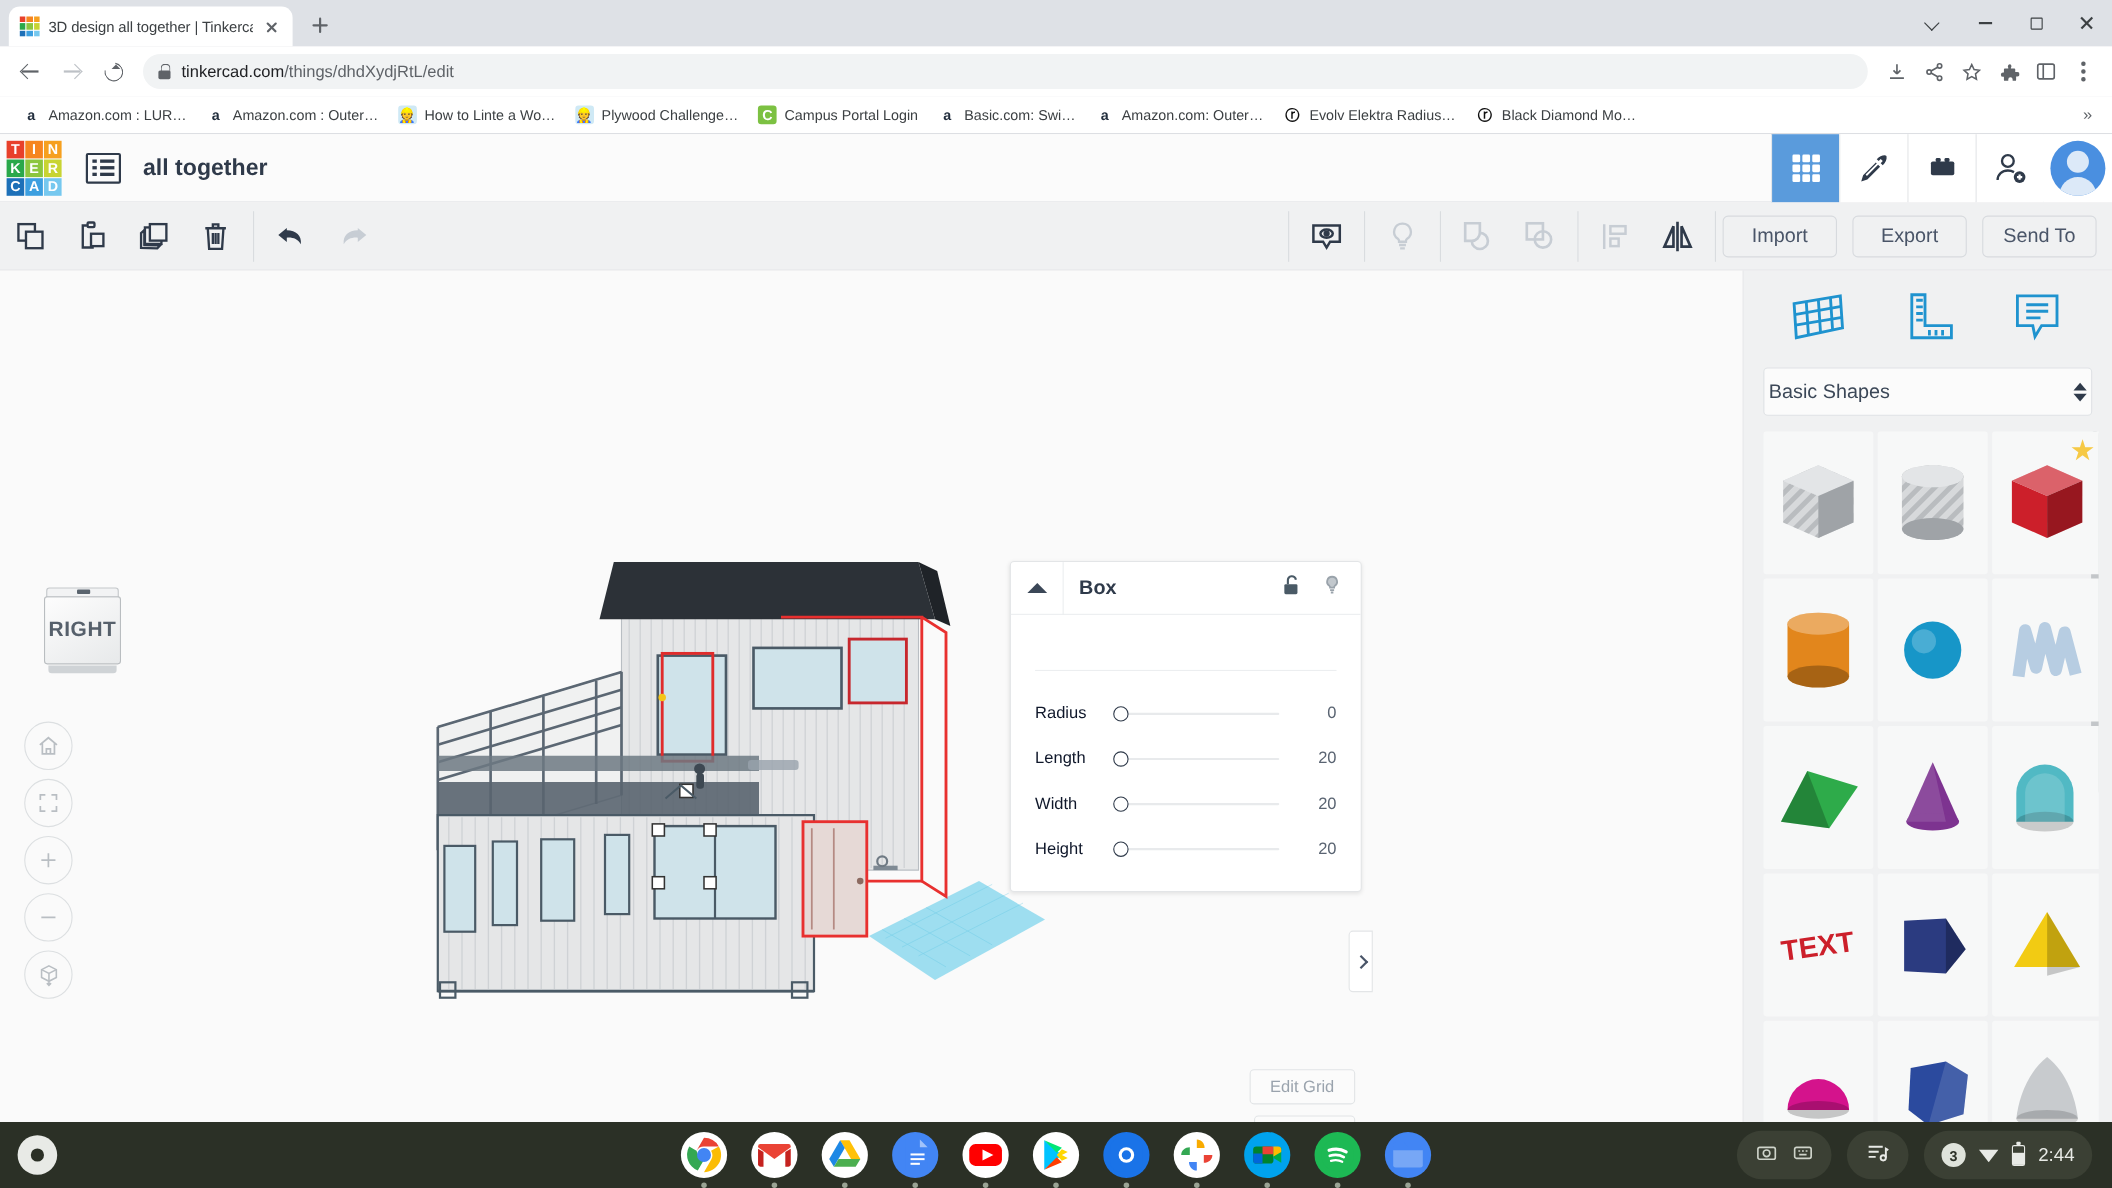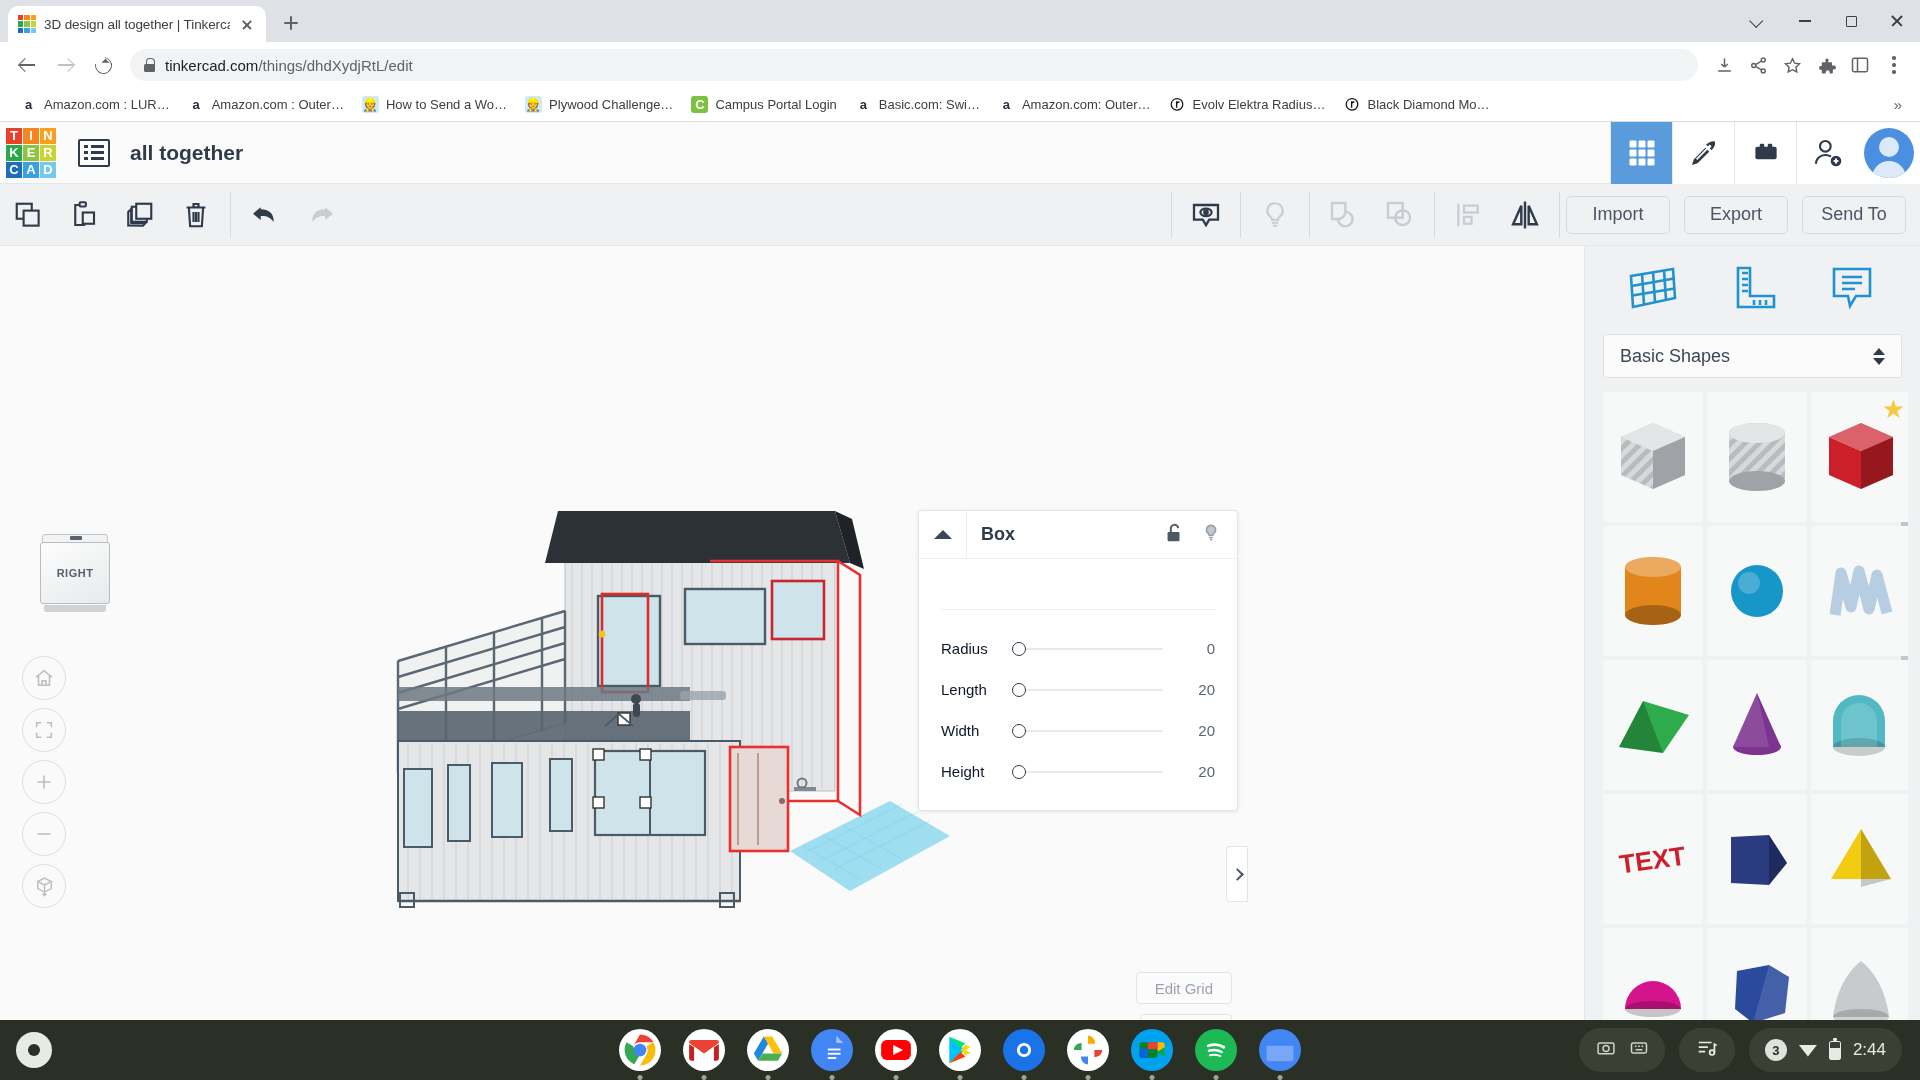--- a/index.html
+++ b/index.html
@@ -99,21 +99,21 @@
   .pill{ height:38px;min-width:104px;border:1px solid #d7dade;border-radius:5px;background:#f0f1f2;
          display:flex;align-items:center;justify-content:center;font-size:18px;color:#4a5568;margin-right:14px;padding:0 14px; }
 
   .tk-body{ flex:1; display:flex; position:relative; }
   .viewport{ flex:1; background:#fafafa; position:relative; overflow:hidden; }
 
   
   .viewcube{ position:absolute;left:32px;top:288px;width:86px;height:76px; }
   .vc-face{ position:absolute;left:8px;top:8px;width:70px;height:62px;
             background:linear-gradient(150deg,#fdfdfd,#e7e9ea);border:1.5px solid #b9bdc0;border-radius:3px;
-            display:flex;align-items:center;justify-content:center;font-size:11px;font-weight:bold;color:#56606b;letter-spacing:.5px;}
+            display:flex;align-items:center;justify-content:center;font-size:19px;font-weight:bold;color:#56606b;letter-spacing:.5px;}
   .vc-top{position:absolute;left:10px;top:0;width:66px;height:10px;background:#f2f3f4;border:1.4px solid #c3c7ca;border-radius:3px 3px 0 0;}
   .vc-bot{position:absolute;left:12px;bottom:-2px;width:62px;height:7px;background:#cfd3d6;border-radius:0 0 3px 3px;}
   .vc-nub{position:absolute;left:38px;top:2px;width:12px;height:4px;background:#5a646e;border-radius:1px;}
 
   .vbtns{ position:absolute;left:22px;top:410px;display:flex;flex-direction:column;gap:8px; }
   .vbtn{ width:44px;height:44px;border-radius:50%;border:1.4px solid #dcdfe1;display:flex;align-items:center;justify-content:center;background:transparent; }
 
   
   .model{ position:absolute; left:390px; top:255px; width:600px; height:490px; }
 
@@ -151,21 +151,21 @@
 
   
   .collapse-handle{ position:absolute;right:336px;top:600px;width:22px;height:56px;background:#fff;
                     border:1px solid #e3e5e7;border-radius:4px 0 0 4px;display:flex;align-items:center;justify-content:center; }
   .chev-r{ width:9px;height:9px;border-top:2px solid #4a5568;border-right:2px solid #4a5568;transform:rotate(45deg); }
 
   
   .sidebar{ width:336px;background:#f0f1f2;border-left:1px solid #e4e6e8;display:flex;flex-direction:column; }
   .sb-tools{ height:88px;display:flex;align-items:center;justify-content:space-around;padding:0 18px; }
   .sb-select{ margin:0 18px;height:44px;background:#fbfbfb;border:1px solid #dfe2e5;border-radius:4px;
-              display:flex;align-items:center;padding:0 16px;font-size:18px;color:#3b4757; }
+              display:flex;align-items:center;padding:0 4px;font-size:18px;color:#3b4757; }
   .sb-select .spin{ margin-left:auto;display:flex;flex-direction:column;gap:3px;align-items:center; }
   .sp-up{ width:0;height:0;border-left:6px solid transparent;border-right:6px solid transparent;border-bottom:7px solid #2f3a4a; }
   .sp-dn{ width:0;height:0;border-left:6px solid transparent;border-right:6px solid transparent;border-top:7px solid #2f3a4a; }
   .sb-grid{ flex:1;margin:14px 12px 0 18px;display:grid;grid-template-columns:repeat(3,1fr);gap:4px;align-content:start;overflow:hidden;position:relative; }
   .shape-cell{ background:#f7f8f8;border-radius:3px;height:130px;display:flex;align-items:center;justify-content:center;position:relative; }
   .sb-scroll{ position:absolute;right:0;top:0;width:7px;height:330px;background:#c3c6c9;border-radius:4px; }
   .star{ position:absolute;right:6px;top:4px;font-size:26px;color:#f6c945;line-height:1; }
 
   
   #shelf{ position:absolute;left:0;bottom:0;width:1920px;height:60px;background:#2b3026;display:flex;align-items:center; }
@@ -279,21 +279,21 @@
       <div class="bm">
         <span class="bm-ico" style="background: rgb(255, 255, 255); color: rgb(35, 47, 62);">a</span>
         <span class="bm-label">Amazon.com : LUR…</span>
       </div>
       <div class="bm">
         <span class="bm-ico" style="background: rgb(255, 255, 255); color: rgb(35, 47, 62);">a</span>
         <span class="bm-label">Amazon.com : Outer…</span>
       </div>
       <div class="bm">
         <span class="bm-ico" style="background: rgb(207, 233, 245); color: rgb(232, 163, 61);">👷</span>
-        <span class="bm-label">How to Send a Wo…</span>
+        <span class="bm-label">How to Linte a Wo…</span>
       </div>
       <div class="bm">
         <span class="bm-ico" style="background: rgb(207, 233, 245); color: rgb(232, 163, 61);">👷</span>
         <span class="bm-label">Plywood Challenge…</span>
       </div>
       <div class="bm">
         <span class="bm-ico" style="background: rgb(124, 193, 66); color: rgb(255, 255, 255);">C</span>
         <span class="bm-label">Campus Portal Login</span>
       </div>
       <div class="bm">

